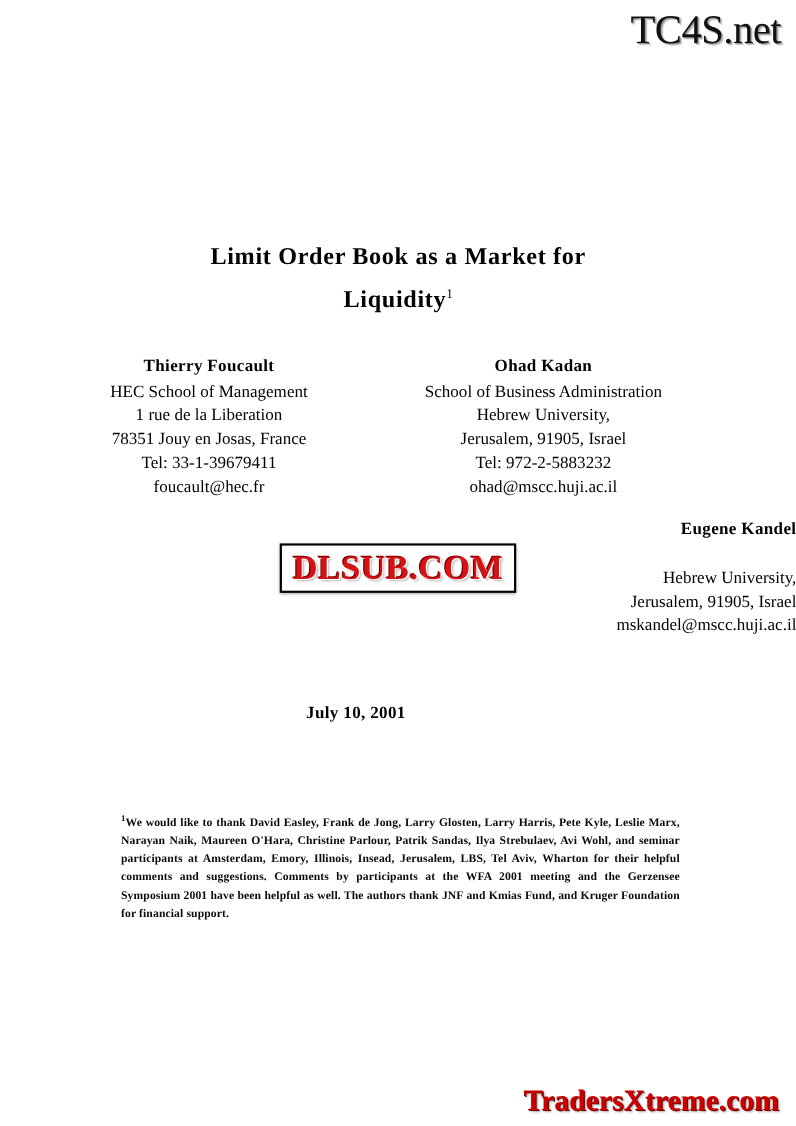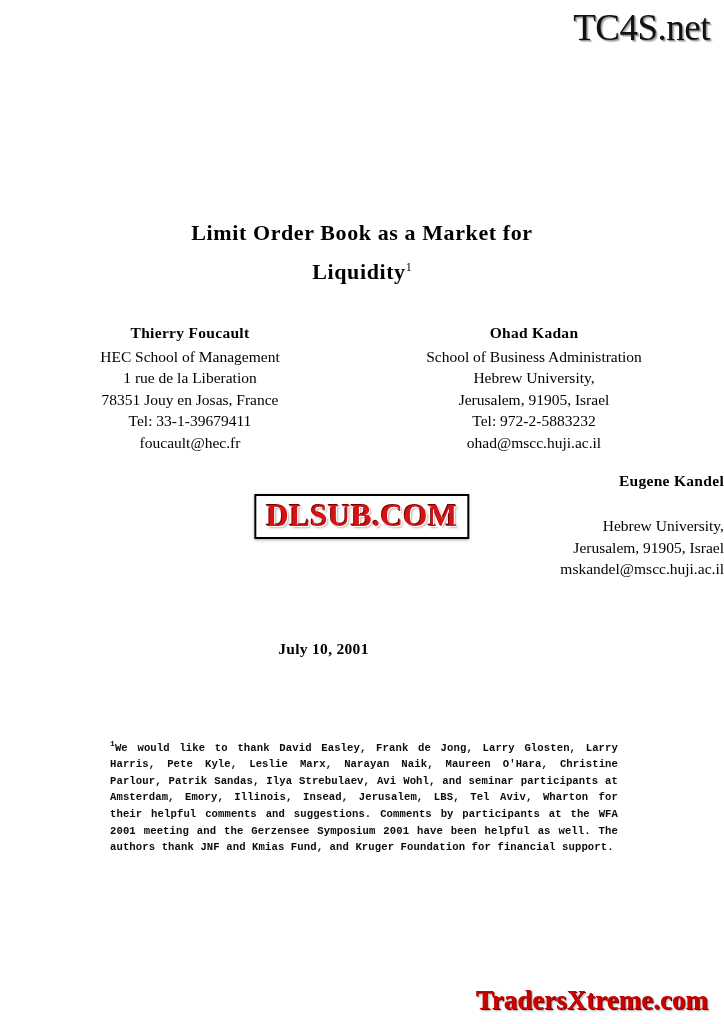--- a/index.html
+++ b/index.html
@@ -86,21 +86,21 @@
     letter-spacing: 0;
   }
 
   
   .authors {
     position: absolute;
     top: 322px;
     left: 60px;
     width: 604px;
     display: flex;
-    justify-content: space-between;
+    justify-content: flex-start;
     gap: 44px;
   }
   .author-col {
     width: 260px;
     text-align: center;
     font-size: 15.5px;
     line-height: 21.5px;
   }
   .author-name {
     font-weight: bold;
@@ -131,21 +131,21 @@
     font-size: 15.5px;
     letter-spacing: 0.3px;
   }
 
   
   .footnote {
     position: absolute;
     top: 736px;
     left: 110px;
     width: 508px;
-    font-family: Liberation Mono, monospace;
+    font-family: Liberation Serif, serif;
     font-size: 10.6px;
     line-height: 16.6px;
     text-align: justify;
     color: #0b0b0b;
     letter-spacing: 0.1px;
     font-weight: bold;
   }
   .footnote sup {
     font-size: 8px;
     vertical-align: super;

